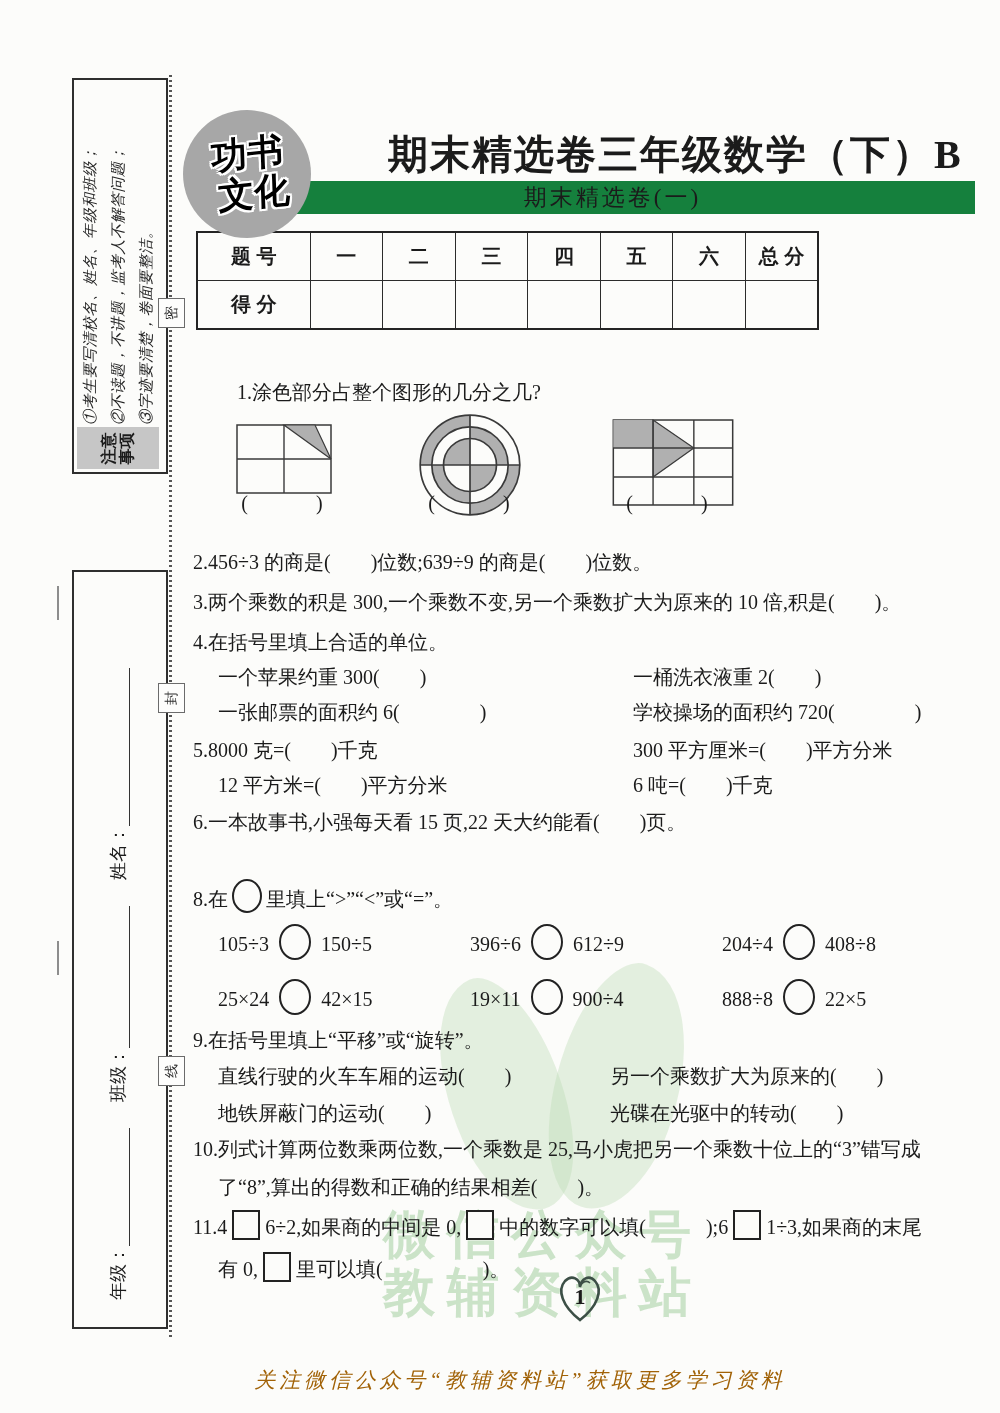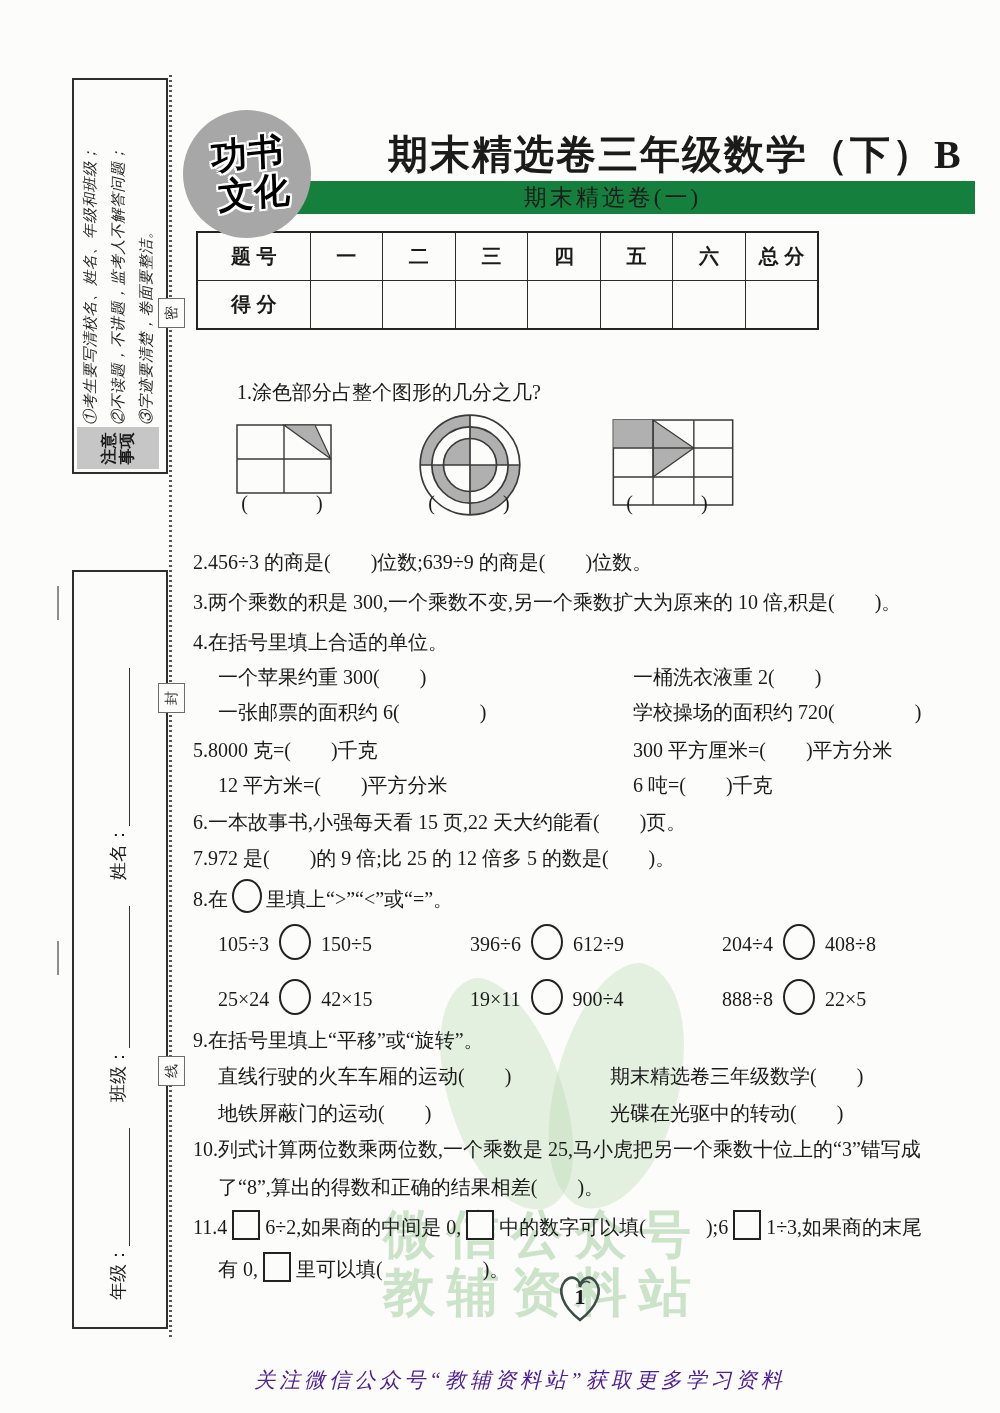--- a/index.html
+++ b/index.html
@@ -51,21 +51,21 @@
   .sm-circle{display:inline-block;width:26px;height:30px;border:2px solid #222;border-radius:50%;
       vertical-align:-7px;margin:0 4px;background:#fcfcfa;}
   .digit-box{display:inline-block;width:24px;height:26px;border:2px solid #222;
       vertical-align:-6px;margin:0 5px;background:#fcfcfa;}
   .paren{position:absolute;width:90px;text-align:center;font-size:20px;letter-spacing:2px;z-index:3;}
   
   .leaf{position:absolute;z-index:1;}
   .wm-text{position:absolute;z-index:1;font-family:"Liberation Sans","DejaVu Sans",sans-serif;
       font-weight:bold;font-size:52px;letter-spacing:12px;color:rgba(163,205,158,0.55);white-space:nowrap;}
   .heart{left:552px;top:1268px;z-index:3;}
-  .footer{left:235px;top:1366px;width:570px;text-align:center;font-style:italic;color:#4c1d95;
+  .footer{left:235px;top:1366px;width:570px;text-align:center;font-style:italic;color:#a16207;
       font-size:21px;letter-spacing:4px;z-index:3;white-space:nowrap;}
   .edge-tick{position:absolute;left:57px;width:2px;height:34px;background:#8d8d8d;z-index:1;}
   svg text{font-family:"Liberation Serif","DejaVu Serif",serif;}
 </style>
 </head>
 <body>
 
 <div class="page">
 
   <div class="leaf abs" style="left:448px;top:975px;width:115px;height:240px;background:rgba(186,218,180,0.38);
@@ -192,21 +192,20 @@
   <div class="line" style="left:193px;top:629px;">4.在括号里填上合适的单位。</div>
   <div class="line" style="left:218px;top:664px;">一个苹果约重 300(　　)</div>
   <div class="line" style="left:633px;top:664px;">一桶洗衣液重 2(　　)</div>
   <div class="line" style="left:218px;top:699px;">一张邮票的面积约 6(　　　　)</div>
   <div class="line" style="left:633px;top:699px;">学校操场的面积约 720(　　　　)</div>
   <div class="line" style="left:193px;top:737px;">5.8000 克=(　　)千克</div>
   <div class="line" style="left:633px;top:737px;">300 平方厘米=(　　)平方分米</div>
   <div class="line" style="left:218px;top:772px;">12 平方米=(　　)平方分米</div>
   <div class="line" style="left:633px;top:772px;">6 吨=(　　)千克</div>
   <div class="line" style="left:193px;top:809px;">6.一本故事书,小强每天看 15 页,22 天大约能看(　　)页。</div>
-  <div class="line" style="left:193px;top:845px;">7.972 是(　　)的 9 倍;比 25 的 12 倍多 5 的数是(　　)。</div>
 
   <div class="line" style="left:193px;top:879px;">
     <span>8.在</span><span class="sm-circle"></span><span>里填上“&gt;”“&lt;”或“=”。</span>
   </div>
   <div class="line" style="left:218px;top:924px;">
     <span>105÷3</span><span class="cmp-circle"></span><span>150÷5</span>
   </div>
   <div class="line" style="left:470px;top:924px;">
     <span>396÷6</span><span class="cmp-circle"></span><span>612÷9</span>
   </div>
@@ -218,21 +217,21 @@
   </div>
   <div class="line" style="left:470px;top:979px;">
     <span>19×11</span><span class="cmp-circle"></span><span>900÷4</span>
   </div>
   <div class="line" style="left:722px;top:979px;">
     <span>888÷8</span><span class="cmp-circle"></span><span>22×5</span>
   </div>
 
   <div class="line" style="left:193px;top:1027px;">9.在括号里填上“平移”或“旋转”。</div>
   <div class="line" style="left:218px;top:1063px;">直线行驶的火车车厢的运动(　　)</div>
-  <div class="line" style="left:610px;top:1063px;">期末精选卷三年级数学(　　)</div>
+  <div class="line" style="left:610px;top:1063px;">另一个乘数扩大为原来的(　　)</div>
   <div class="line" style="left:218px;top:1100px;">地铁屏蔽门的运动(　　)</div>
   <div class="line" style="left:610px;top:1100px;">光碟在光驱中的转动(　　)</div>
 
   <div class="line" style="left:193px;top:1136px;">10.列式计算两位数乘两位数,一个乘数是 25,马小虎把另一个乘数十位上的“3”错写成</div>
   <div class="line" style="left:218px;top:1174px;">了“8”,算出的得数和正确的结果相差(　　)。</div>
 
   <div class="line" style="left:193px;top:1210px;">
     <span>11.4</span><span class="digit-box"></span><span>6÷2,如果商的中间是 0,</span><span class="digit-box"></span><span>中的数字可以填(　　　);6</span><span class="digit-box"></span><span>1÷3,如果商的末尾</span>
   </div>
   <div class="line" style="left:218px;top:1252px;">

